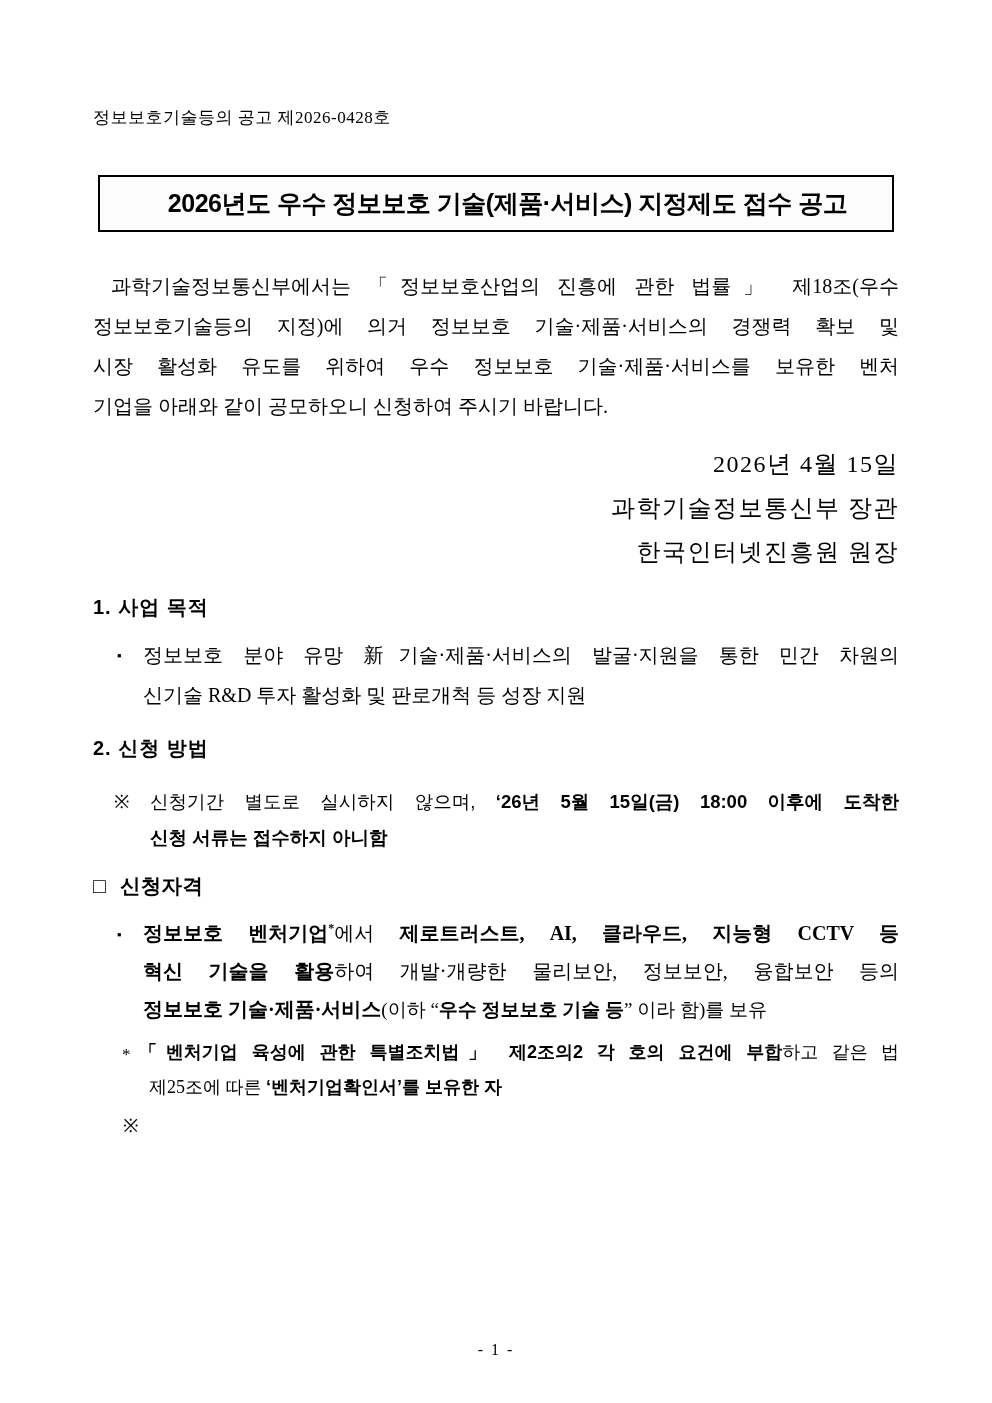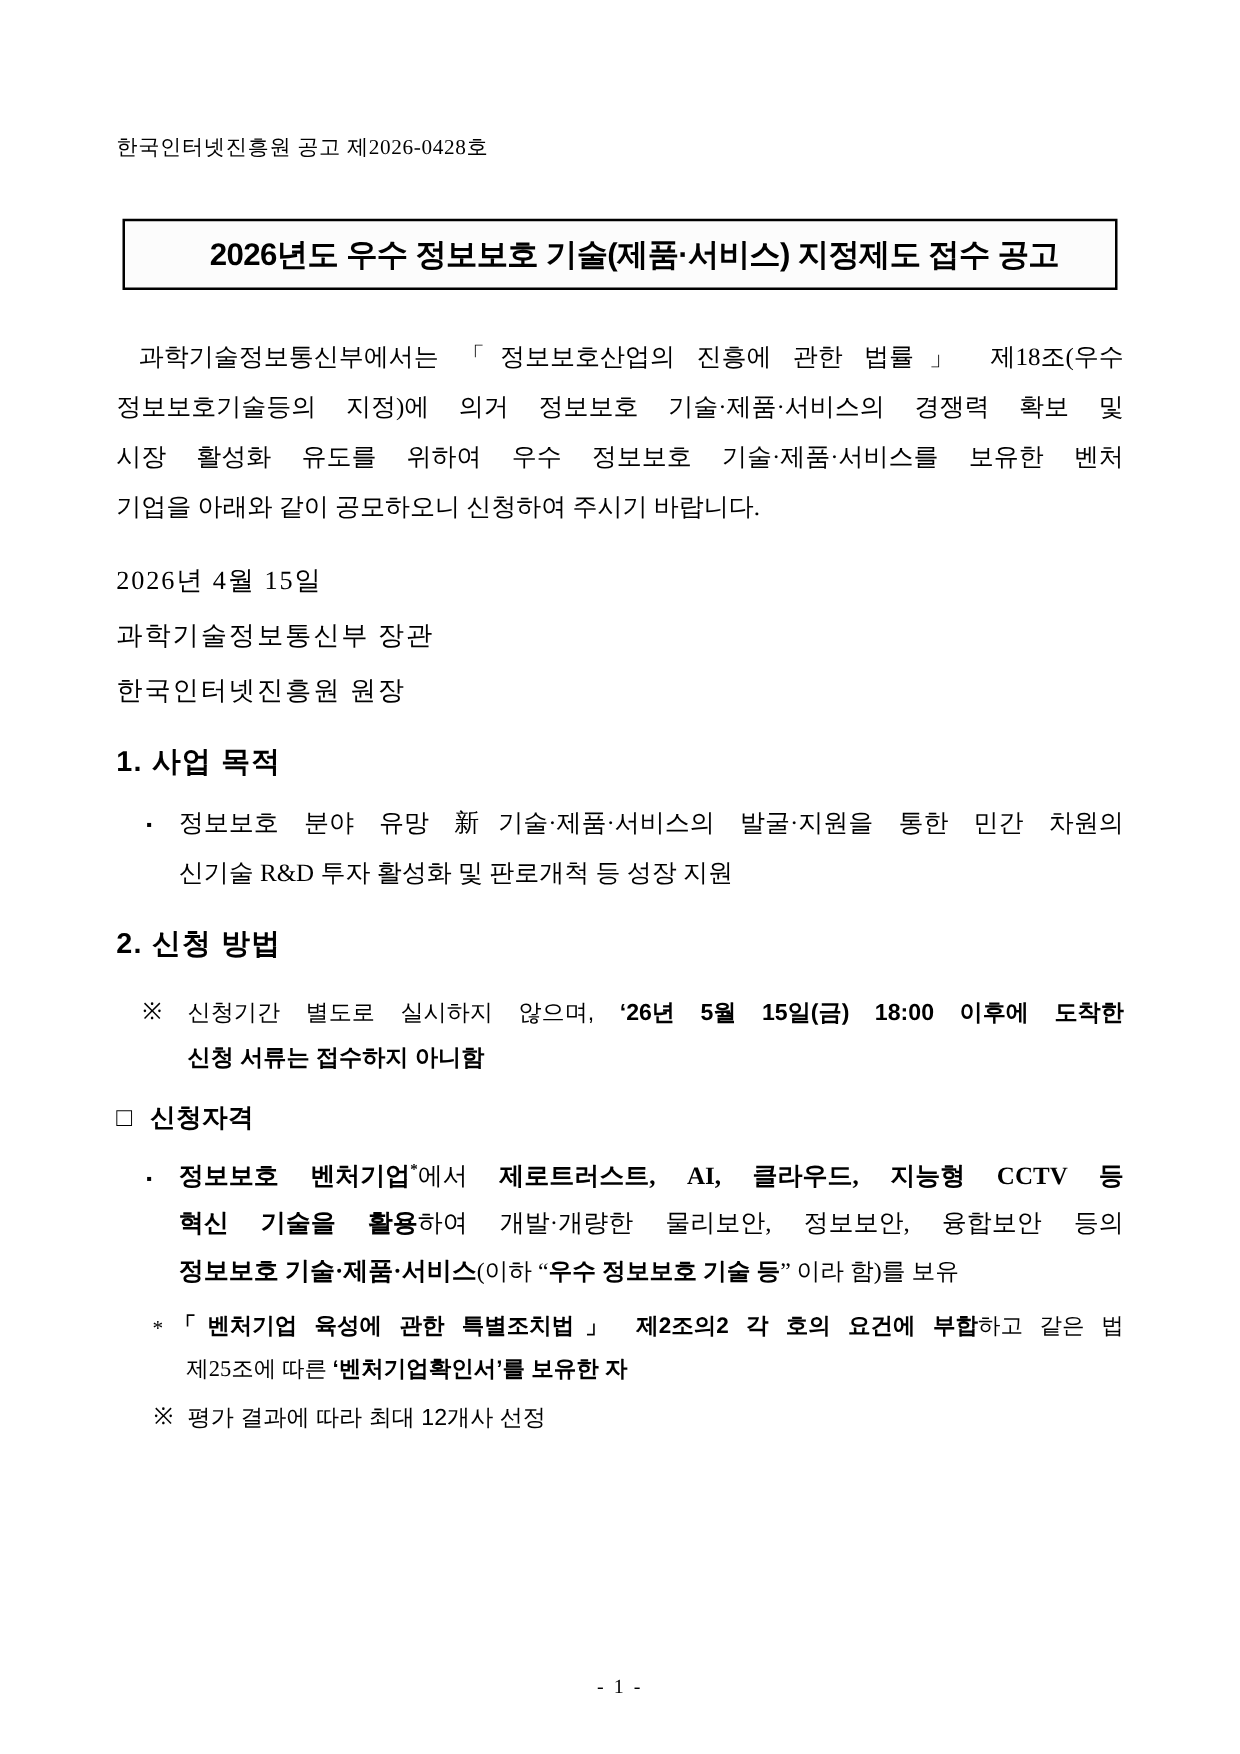--- a/index.html
+++ b/index.html
@@ -36,28 +36,29 @@
   }
   .intro {
     margin-top: 34px;
     font-size: 20px;
     line-height: 40px;
   }
   .indent { text-indent: 18px; }
   .just { text-align: justify; text-align-last: justify; }
   .date-block {
     margin-top: 16px;
-    font-size: 21px;
+    text-align: right;
+    font-size: 24px;
     line-height: 44px;
     letter-spacing: 1.5px;
   }
   .sec-h {
     font-family: "Liberation Sans", "DejaVu Sans", sans-serif;
     font-weight: bold;
-    font-size: 23px;
+    font-size: 20px;
     letter-spacing: 1px;
     margin: 20px 0 0 0;
   }
   .sec-h.second { }
   .bullet {
     position: relative;
     padding-left: 50px;
     margin-top: 14px;
     font-size: 20px;
     line-height: 40px;
@@ -144,21 +145,21 @@
     font-size: 12px;
     vertical-align: super;
     line-height: 0;
   }
 </style>
 </head>
 <body>
 
 <div class="page">
 
-  <div class="doc-number">한국인터넷진흥원 공고 제2026-0428호</div>
+  <div class="doc-number">정보보호기술등의 공고 제2026-0428호</div>
 
   <div class="title-box">
     <span>2026년도 우수 정보보호 기술(제품·서비스) 지정제도 접수 공고</span>
   </div>
 
   <div class="intro">
     <div class="just indent">과학기술정보통신부에서는 「정보보호산업의 진흥에 관한 법률」 제18조(우수</div>
     <div class="just">정보보호기술등의 지정)에 의거 정보보호 기술·제품·서비스의 경쟁력 확보 및</div>
     <div class="just">시장 활성화 유도를 위하여 우수 정보보호 기술·제품·서비스를 보유한 벤처</div>
     <div>기업을 아래와 같이 공모하오니 신청하여 주시기 바랍니다.</div>
@@ -199,18 +200,17 @@
   </div>
 
   <div class="fnote">
     <span class="fn-marker">*</span>
     <div class="just"><span class="fb">「벤처기업 육성에 관한 특별조치법」 제2조의2 각 호의 요건에 부합</span><span>하고 같은 법</span></div>
     <div class="fn-line2"><span>제25조에 따른 </span><span class="fb">‘벤처기업확인서’를 보유한 자</span></div>
   </div>
 
   <div class="sel-note">
     <span class="note-marker">※</span>
-    <span>평가 결과에 따라 최대 12개사 선정</span>
   </div>
 
   <div class="footer">- 1 -</div>
 
 </div>
 
 </body></html>

